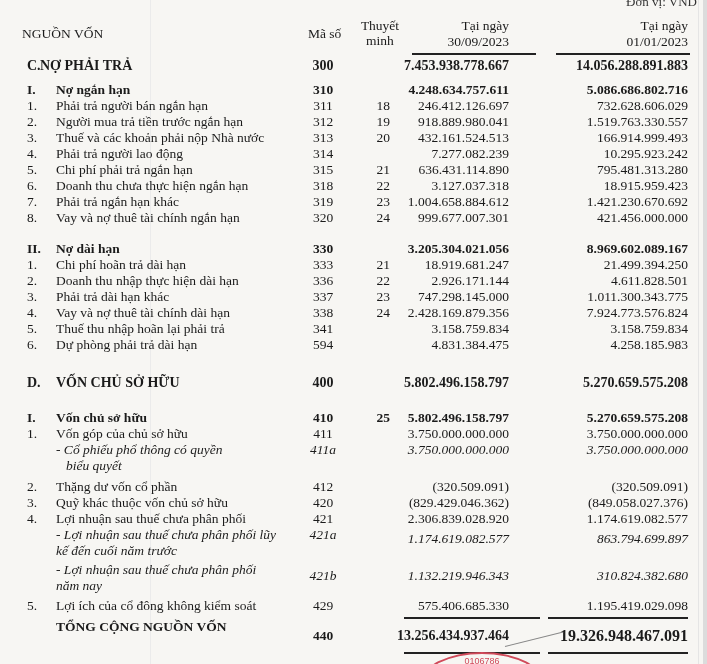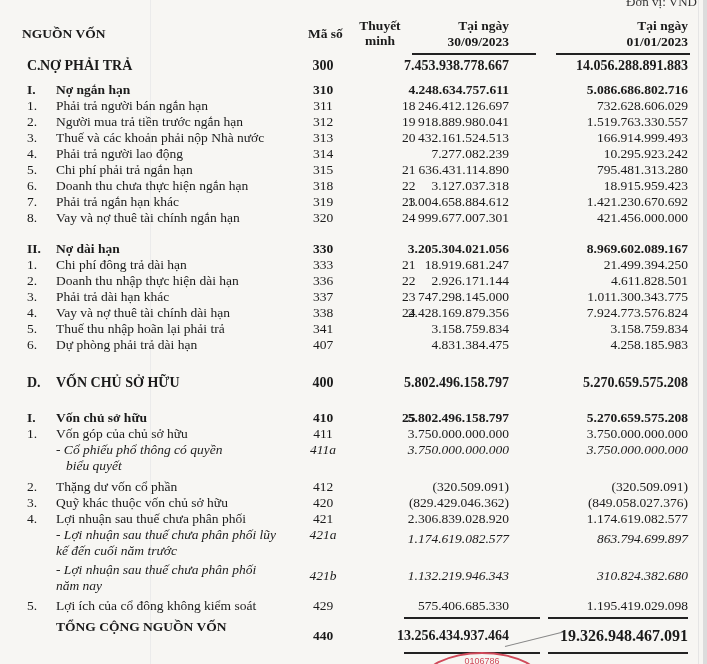--- a/index.html
+++ b/index.html
@@ -9,34 +9,34 @@
       font-family: "Liberation Serif", "DejaVu Serif", serif;
       color: #1b1b1b;
       position: relative;
     }
     .page { position: absolute; left: 0; top: 0; width: 707px; height: 640px; }
     .unit { position: absolute; right: 10px; top: -6px; font-size: 13px; color: #333; }
     .right-edge { position: absolute; right: 0; top: 0; width: 4px; height: 664px; background: #dcdcdc; }
     .right-edge2 { position: absolute; right: 8px; top: 0; width: 1px; height: 664px; background: #e5e5e5; }
     .fold { position: absolute; left: 150px; top: 0; width: 1px; height: 664px; background: #ebebeb; }
 
-    .hdr { position: absolute; top: 17px; left: 0; width: 707px; height: 40px; font-weight: bold; font-size: 13.5px; }
+    .hdr { position: absolute; top: 17px; left: 0; width: 707px; height: 40px; font-weight: normal; font-size: 13.5px; }
     .hdr .title { position: absolute; left: 22px; top: 9px; }
     .hdr .ms { position: absolute; left: 308px; top: 9px; }
     .hdr .tm { position: absolute; left: 356px; top: 1px; text-align: center; line-height: 15px; width: 48px; }
     .hdr .d1 { position: absolute; right: 198px; top: 1px; text-align: right; line-height: 16px; }
     .hdr .d2 { position: absolute; right: 19px; top: 1px; text-align: right; line-height: 16px; }
     .hdr .line1 { position: absolute; left: 412px; top: 36px; width: 124px; height: 2px; background: #222; }
     .hdr .line2 { position: absolute; left: 556px; top: 36px; width: 134px; height: 2px; background: #222; }
 
     .row { position: absolute; left: 0; width: 707px; height: 16px; font-size: 13.5px; line-height: 16px; white-space: nowrap; }
     .row .num { position: absolute; left: 27px; }
     .row .lbl { position: absolute; left: 56px; }
     .row .code { position: absolute; left: 304px; width: 38px; text-align: center; }
-    .row .note { position: absolute; left: 362px; width: 28px; text-align: left; margin-left: 40px; }
+    .row .note { position: absolute; left: 362px; width: 28px; text-align: right; }
     .row .v1 { position: absolute; right: 198px; text-align: center; }
     .row .v2 { position: absolute; right: 19px; text-align: right; }
     .row.bold { font-weight: bold; }
     .row.big { font-size: 14px; }
     .row.ital .lbl, .row.ital .code, .row.ital .v1, .row.ital .v2 { font-style: italic; }
     .row.sec .num { left: 27px; }
     .row.sec .lbl { left: 40px; }
 
     .uline { position: absolute; height: 1.5px; background: #222; }
     .stamp {
@@ -158,21 +158,21 @@
 
   <div class="row bold" style="top:241px">
     <span class="num">II.</span>
     <span class="lbl">Nợ dài hạn</span>
     <span class="code">330</span>
     <span class="v1">3.205.304.021.056</span>
     <span class="v2">8.969.602.089.167</span>
   </div>
   <div class="row" style="top:257px">
     <span class="num">1.</span>
-    <span class="lbl">Chi phí đông trả dài hạn</span>
+    <span class="lbl">Chi phí hoãn trả dài hạn</span>
     <span class="code">333</span>
     <span class="note">21</span>
     <span class="v1">18.919.681.247</span>
     <span class="v2">21.499.394.250</span>
   </div>
   <div class="row" style="top:273px">
     <span class="num">2.</span>
     <span class="lbl">Doanh thu nhập thực hiện dài hạn</span>
     <span class="code">336</span>
     <span class="note">22</span>
@@ -199,21 +199,21 @@
     <span class="num">5.</span>
     <span class="lbl">Thuế thu nhập hoãn lại phải trả</span>
     <span class="code">341</span>
     <span class="note"></span>
     <span class="v1">3.158.759.834</span>
     <span class="v2">3.158.759.834</span>
   </div>
   <div class="row" style="top:337px">
     <span class="num">6.</span>
     <span class="lbl">Dự phòng phải trả dài hạn</span>
-    <span class="code">407</span>
+    <span class="code">594</span>
     <span class="note"></span>
     <span class="v1">4.831.384.475</span>
     <span class="v2">4.258.185.983</span>
   </div>
 
   <div class="row bold big" style="top:375px">
     <span class="num">D.</span>
     <span class="lbl">VỐN CHỦ SỞ HỮU</span>
     <span class="code">400</span>
     <span class="v1">5.802.496.158.797</span>

